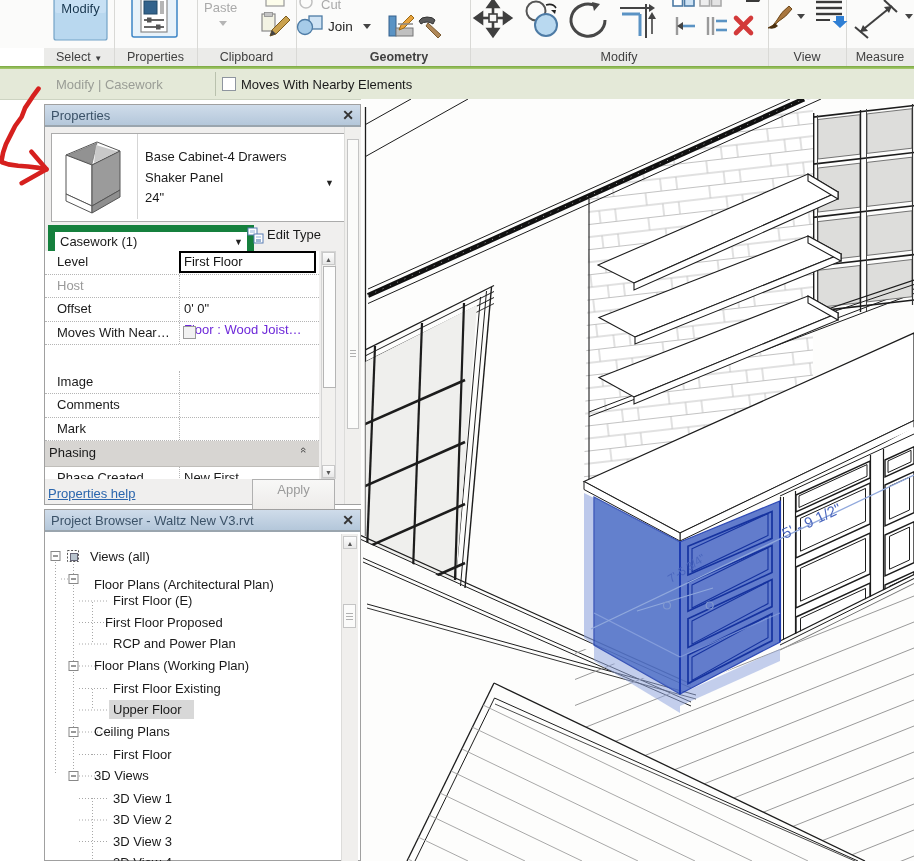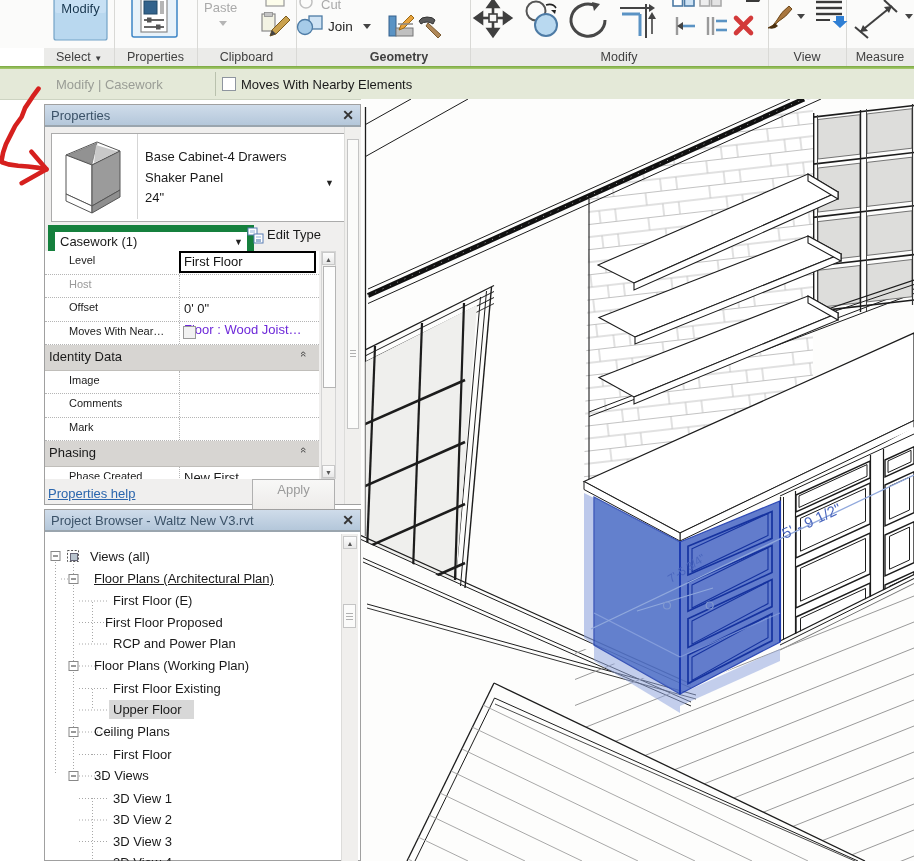--- a/index.html
+++ b/index.html
@@ -17,21 +17,21 @@
 
 #optbar{position:absolute;left:0;top:69px;width:914px;height:30px;background:#e4e9d8;border-bottom:1px solid #cdd4c2;}
 
 .palette{position:absolute;left:44px;width:317px;background:#f0efee;border:1px solid #a0a0a0;box-sizing:border-box;}
 .phead{position:absolute;left:0;top:0;width:100%;height:22px;
   background:linear-gradient(#cfdcea,#b4c7da);
   border-bottom:2px solid #9aa5ae;box-sizing:border-box;}
 .phead .t{position:absolute;left:6px;top:3px;font-size:13px;color:#3b5268;}
 .phead .x{position:absolute;right:6px;top:2px;font-size:14px;color:#333;font-weight:bold;}
 #grid .row{left:0;width:274px;height:23.5px;border-bottom:1px dotted #b5b5b5;box-sizing:border-box;}
-#grid .lab{position:absolute;left:24px;top:3px;font-size:11px;color:#1a1a1a;white-space:nowrap;}
+#grid .lab{position:absolute;left:12px;top:3px;font-size:13px;color:#1a1a1a;white-space:nowrap;}
 #grid .val{position:absolute;left:139px;top:3px;font-size:13px;color:#1a1a1a;white-space:nowrap;}
 #grid .row::after{content:"";position:absolute;left:134px;top:0;bottom:0;border-left:1px dotted #b5b5b5;}
 #grid .cat{left:0;width:274px;height:25.5px;background:#d7d5d2;border-bottom:1px solid #c0beba;box-sizing:border-box;
   font-size:13px;color:#1a1a1a;padding:4px 0 0 4px;}
 #grid .chev{position:absolute;left:256px;top:3px;font-size:11px;color:#444;transform:rotate(90deg);}
 .sbtn{width:13px;height:13px;font-size:7px;color:#555;text-align:center;line-height:13px;background:linear-gradient(#fdfdfd,#e8e8e8);border:1px solid #c9c9c9;box-sizing:border-box;}
 .tree{position:absolute;font-size:13px;color:#1a1a1a;white-space:nowrap;}
 </style></head>
 <body>
 <div id="page">
@@ -209,21 +209,20 @@
           <span class="val" style="color:#6d28d9;margin-top:44px;">Floor : Wood Joist…</span>
         </div>
       <div class="row abs" style="top:47px">
           <span class="lab">Offset</span>
           <span class="val">0'  0"</span>
         </div>
       <div class="row abs" style="top:70.5px">
           <span class="lab">Moves With Near…</span>
         <span class="abs" style="left:138px;top:4px;width:11px;height:11px;background:#f2f2f2;border:1px solid #9a9a9a;"></span>
         </div>
-      <div class="cat abs" style="top:94px">Identity Data<span class="chev">«</span></div>
       <div class="row abs" style="top:119.5px">
           <span class="lab">Image</span>
         </div>
       <div class="row abs" style="top:143px">
           <span class="lab">Comments</span>
         </div>
       <div class="row abs" style="top:166.5px">
           <span class="lab">Mark</span>
         </div>
       <div class="cat abs" style="top:190px">Phasing<span class="chev">«</span></div>
@@ -274,21 +273,21 @@
         <line x1="34" y1="198" x2="62" y2="198"></line>
         <line x1="34" y1="220.5" x2="62" y2="220.5"></line>
         <line x1="34" y1="242" x2="62" y2="242"></line>
         <line x1="34" y1="264.5" x2="62" y2="264.5"></line>
         <line x1="34" y1="286" x2="62" y2="286"></line>
         <line x1="34" y1="307.5" x2="62" y2="307.5"></line>
       </g>
     </svg>
     <div class="abs" style="left:64px;top:190px;width:85px;height:19px;background:#d8d8d8;"></div>
     <div class="tree" style="left:45px;top:39px;">Views (all)</div>
-    <div class="tree" style="left:49px;top:61px;text-decoration:underline;">Floor Plans (Architectural Plan)</div>
+    <div class="tree" style="left:49px;top:67px;">Floor Plans (Architectural Plan)</div>
     <div class="tree" style="left:68px;top:83px;">First Floor (E)</div>
     <div class="tree" style="left:60px;top:104.5px;">First Floor Proposed</div>
     <div class="tree" style="left:68px;top:126px;">RCP and Power Plan</div>
     <div class="tree" style="left:49px;top:148px;">Floor Plans (Working Plan)</div>
     <div class="tree" style="left:68px;top:170.5px;">First Floor Existing</div>
     <div class="tree" style="left:68px;top:192px;">Upper Floor</div>
     <div class="tree" style="left:49px;top:214px;">Ceiling Plans</div>
     <div class="tree" style="left:68px;top:236.5px;">First Floor</div>
     <div class="tree" style="left:49px;top:258px;">3D Views</div>
     <div class="tree" style="left:68px;top:280.5px;">3D View 1</div>

